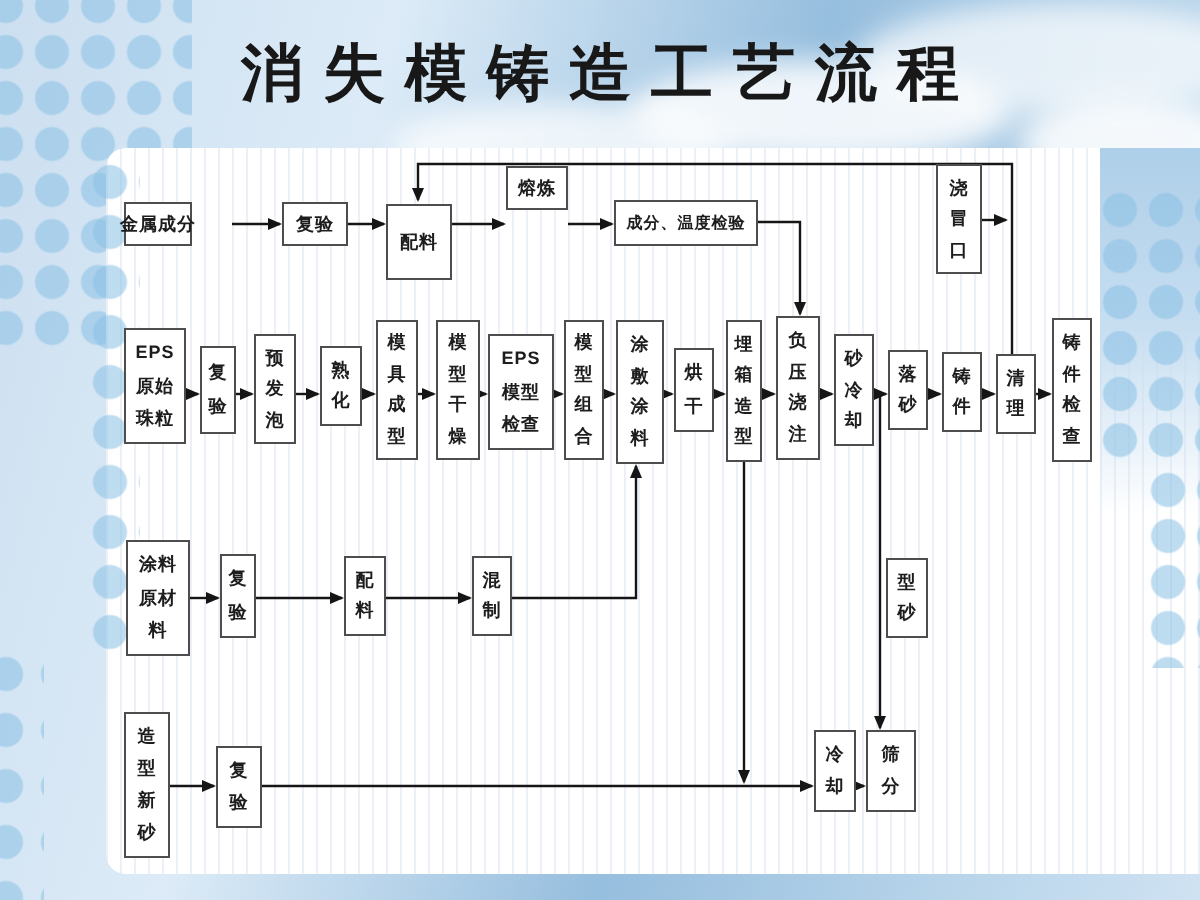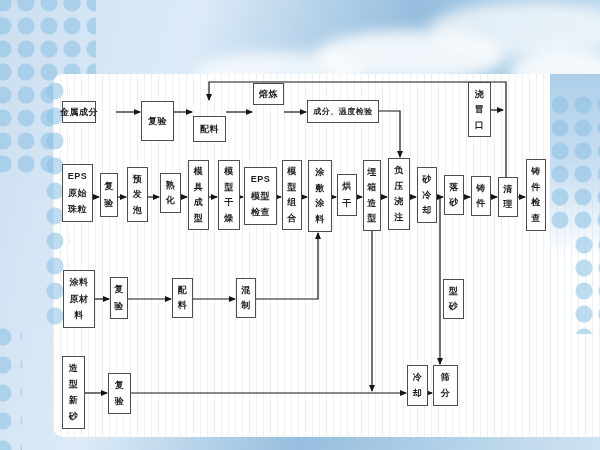--- a/index.html
+++ b/index.html
@@ -69,20 +69,21 @@
   <div class="dots" id="dots-tl"></div>
 
   <div class="panel"></div>
   <div class="sky-wedge"></div>
 
   <div class="dots" id="dots-edge"></div>
   <div class="dots" id="dots-bl"></div>
   <div class="dots" id="dots-r1"></div>
   <div class="dots" id="dots-r2"></div>
 
+  <h1 class="title">消失模铸造工艺流程</h1>
 
   <div class="diagram">
     <svg id="edges" viewBox="0 0 600 450">
       <defs>
         <marker id="arrowhead" markerWidth="7" markerHeight="6" refX="6" refY="3" orient="auto" markerUnits="userSpaceOnUse">
           <path d="M0,0 L7,3 L0,6 Z" fill="#151515"></path>
         </marker>
       </defs>
     <polyline points="116,112 140,112" class="edge" marker-end="url(#arrowhead)"></polyline>
         <polyline points="174,112 192,112" class="edge" marker-end="url(#arrowhead)"></polyline>
@@ -114,24 +115,24 @@
         <polyline points="256,299 318,299 318,233" class="edge" marker-end="url(#arrowhead)"></polyline>
         <polyline points="85,393 107,393" class="edge" marker-end="url(#arrowhead)"></polyline>
         <polyline points="131,393 406,393" class="edge" marker-end="url(#arrowhead)"></polyline>
         <polyline points="372,231 372,391" class="edge" marker-end="url(#arrowhead)"></polyline>
         <polyline points="428,393 432,393" class="edge" marker-end="url(#arrowhead)"></polyline>
       </svg>
     <div id="nodes">
         <div class="node" style="left: 62px; top: 101px; width: 34px; height: 22px;">
           <div class="nline">金属成分</div>
         </div>
-        <div class="node" style="left: 141px; top: 101px; width: 33px; height: 40px;">
+        <div class="node" style="left: 141px; top: 101px; width: 33px; height: 22px;">
           <div class="nline">复验</div>
         </div>
-        <div class="node" style="left: 193px; top: 116px; width: 33px; height: 26px;">
+        <div class="node" style="left: 193px; top: 102px; width: 33px; height: 38px;">
           <div class="nline">配料</div>
         </div>
         <div class="node" style="left: 253px; top: 83px; width: 31px; height: 22px;">
           <div class="nline">熔炼</div>
         </div>
         <div class="node small" style="left: 307px; top: 100px; width: 72px; height: 23px;">
           <div class="nline">成分、温度检验</div>
         </div>
         <div class="node" style="left: 468px; top: 82px; width: 23px; height: 55px;">
           <div class="nline">浇</div>

